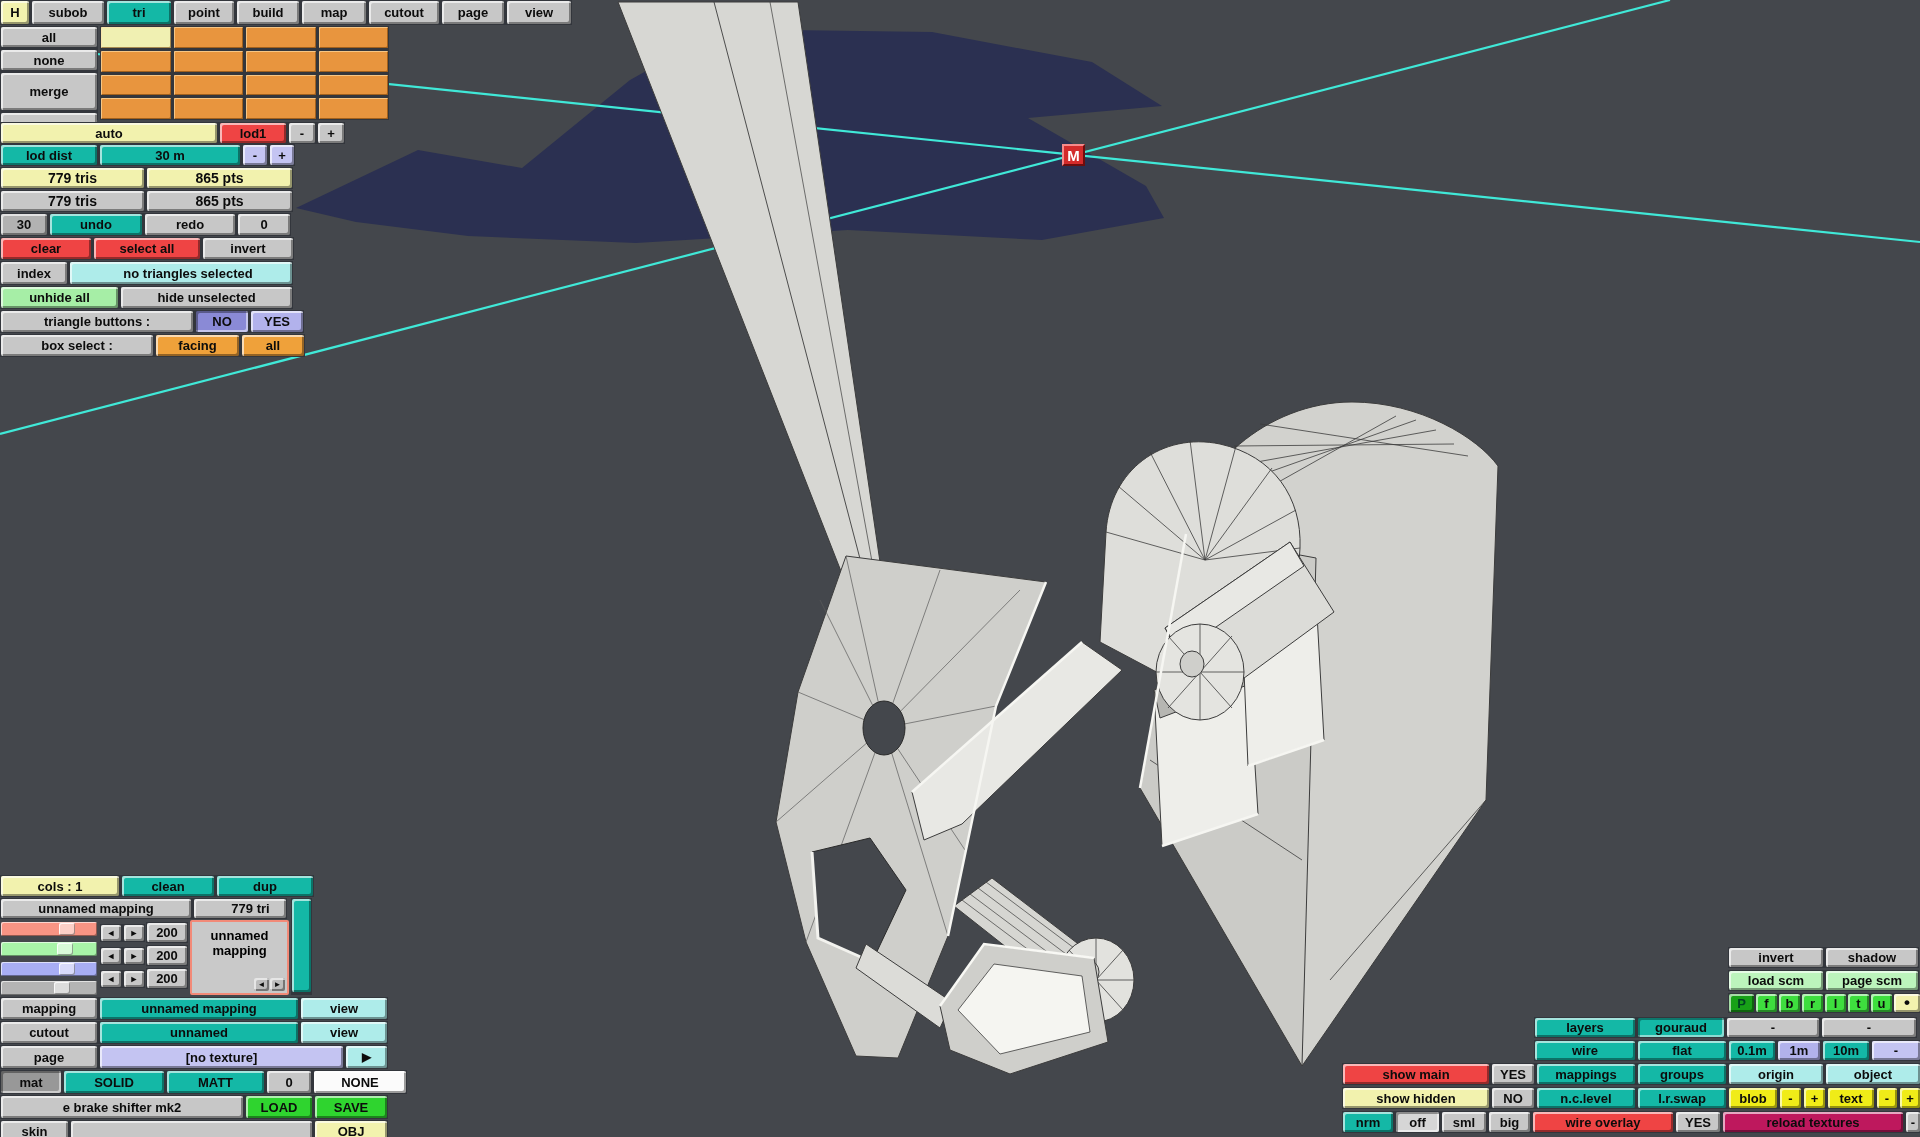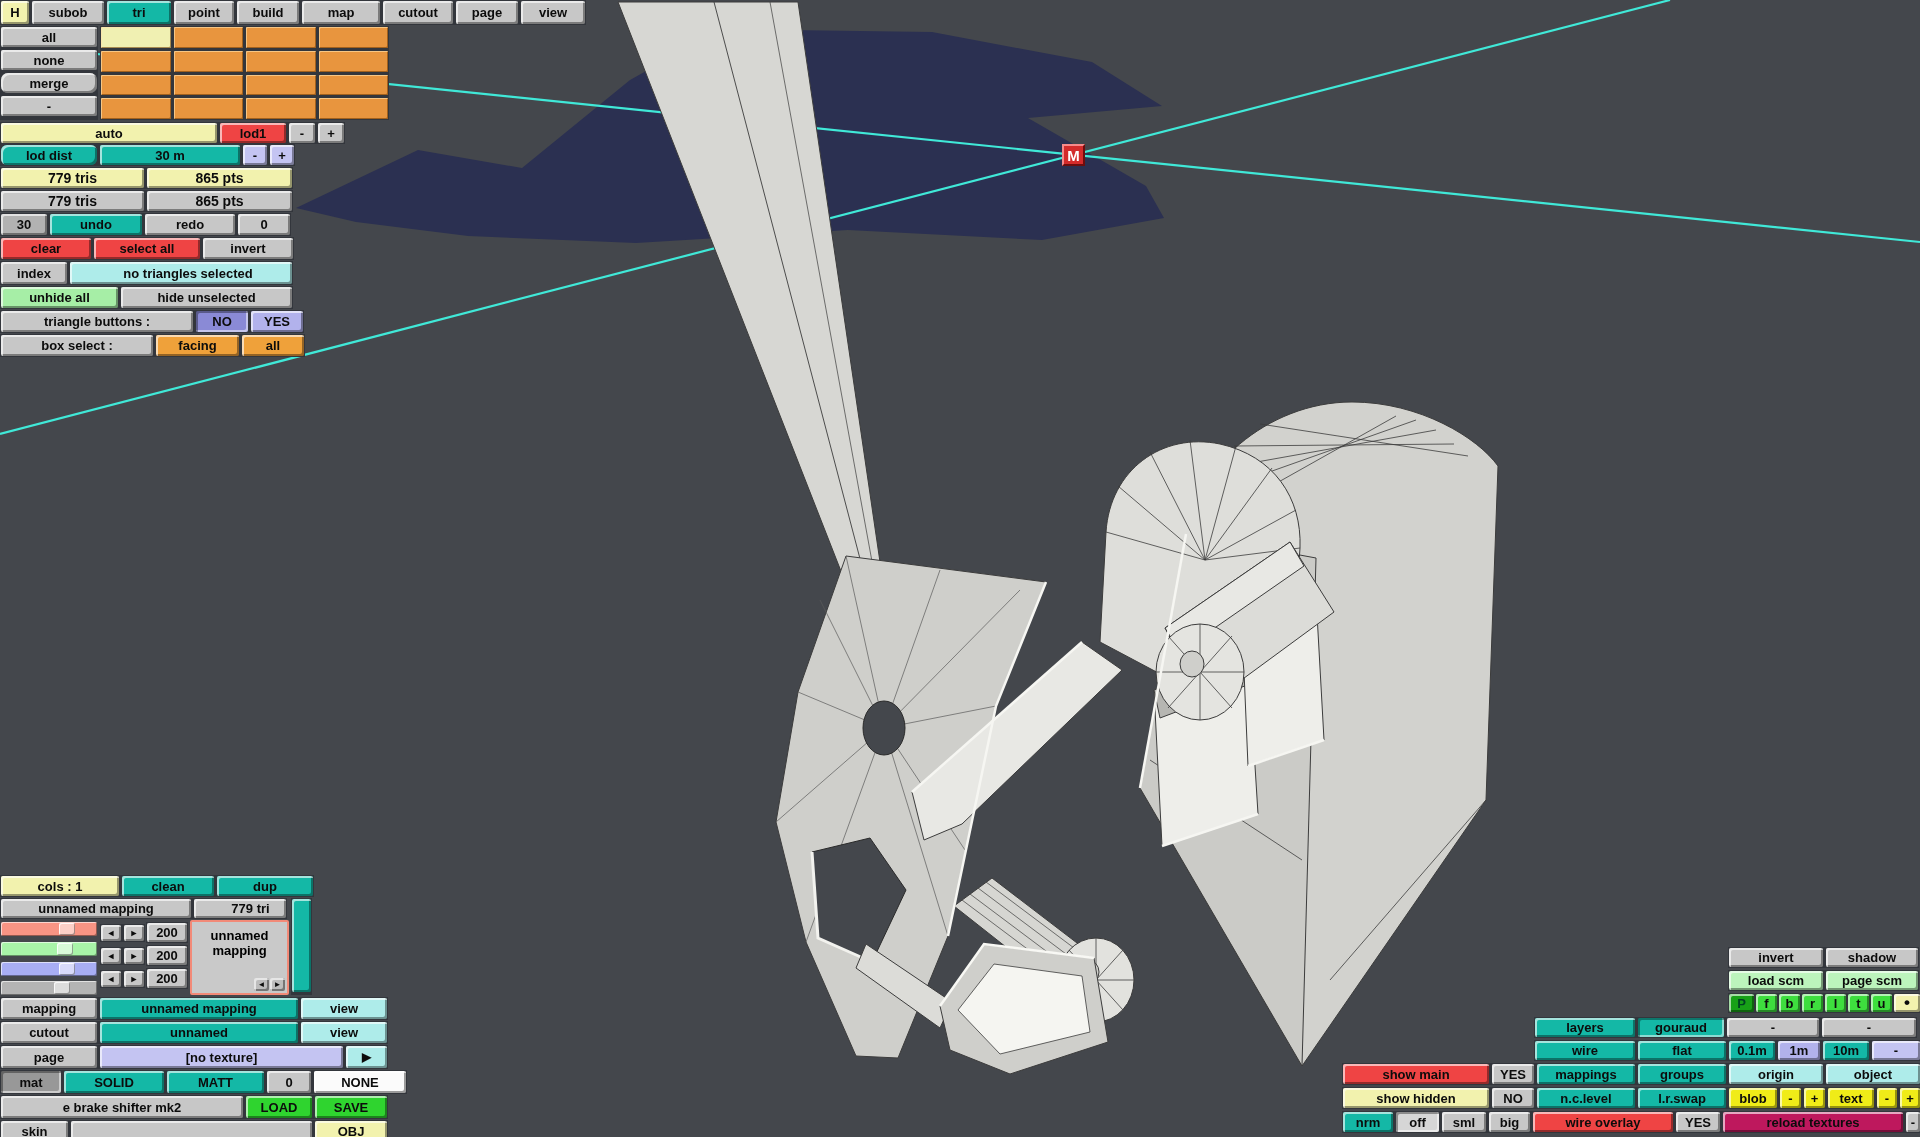--- a/index.html
+++ b/index.html
@@ -185,30 +185,30 @@
   </svg>
 
   <div id="marker">M</div>
 
   <div class="row" style="left:0;top:0;height:25px;">
     <div class="b yellow" style="width:28px;">H</div>
     <div class="b" style="width:72px;">subob</div>
     <div class="b lav" style="width:64px;">tri</div>
     <div class="b" style="width:60px;">point</div>
     <div class="b" style="width:62px;">build</div>
-    <div class="b" style="width:78px;">map</div>
+    <div class="b" style="width:64px;">map</div>
     <div class="b" style="width:70px;">cutout</div>
     <div class="b" style="width:62px;">page</div>
     <div class="b" style="width:64px;">view</div>
   </div>
 
   <div class="col" style="left:0;top:26px;width:98px;height:94px;">
     <div class="b" style="height:20px;">all</div>
     <div class="b" style="height:20px;">none</div>
-    <div class="b" style="height:20px;border-radius:7px;">merge</div>
+    <div class="b" style="height:37px;">merge</div>
     <div class="b" style="height:20px;">-</div>
   </div>
   <div id="subgrid">
       <div class="gcell gsel"></div>
       <div class="gcell"></div>
       <div class="gcell"></div>
       <div class="gcell"></div>
       <div class="gcell"></div>
       <div class="gcell"></div>
       <div class="gcell"></div>
@@ -223,21 +223,21 @@
       <div class="gcell"></div>
     </div>
 
   <div class="row" style="left:0;top:122px;height:22px;">
     <div class="b yellow" style="width:216px;">auto</div>
     <div class="b peach" style="width:66px;">lod1</div>
     <div class="b" style="width:26px;">-</div>
     <div class="b" style="width:26px;">+</div>
   </div>
   <div class="row" style="left:0;top:144px;height:22px;">
-    <div class="b lav" style="width:96px;border-radius:6px;">lod dist</div>
+    <div class="b lav" style="width:96px;">lod dist</div>
     <div class="b lav" style="width:140px;">30 m</div>
     <div class="b lavlt" style="width:24px;">-</div>
     <div class="b lavlt" style="width:24px;">+</div>
   </div>
   <div class="row" style="left:0;top:167px;height:22px;">
     <div class="b yellow fs14" style="width:143px;">779 tris</div>
     <div class="b yellow fs14" style="width:145px;">865 pts</div>
   </div>
   <div class="row" style="left:0;top:190px;height:22px;">
     <div class="b fs14" style="width:143px;">779 tris</div>

